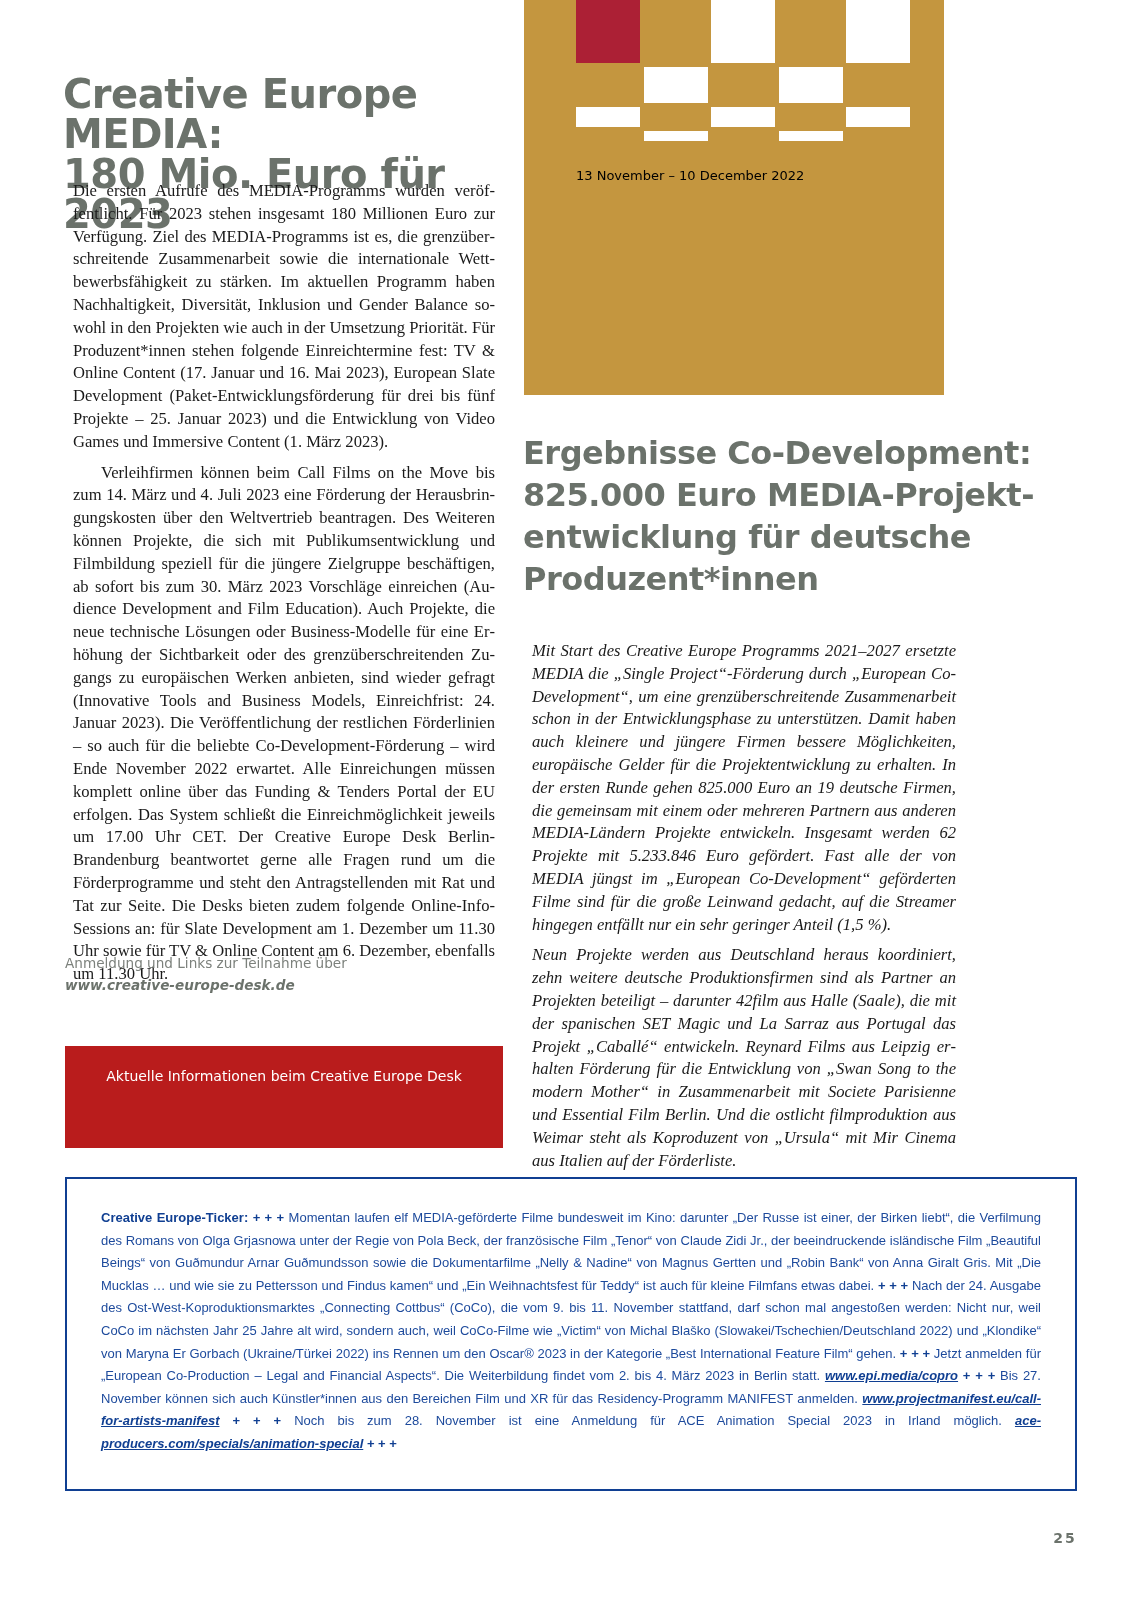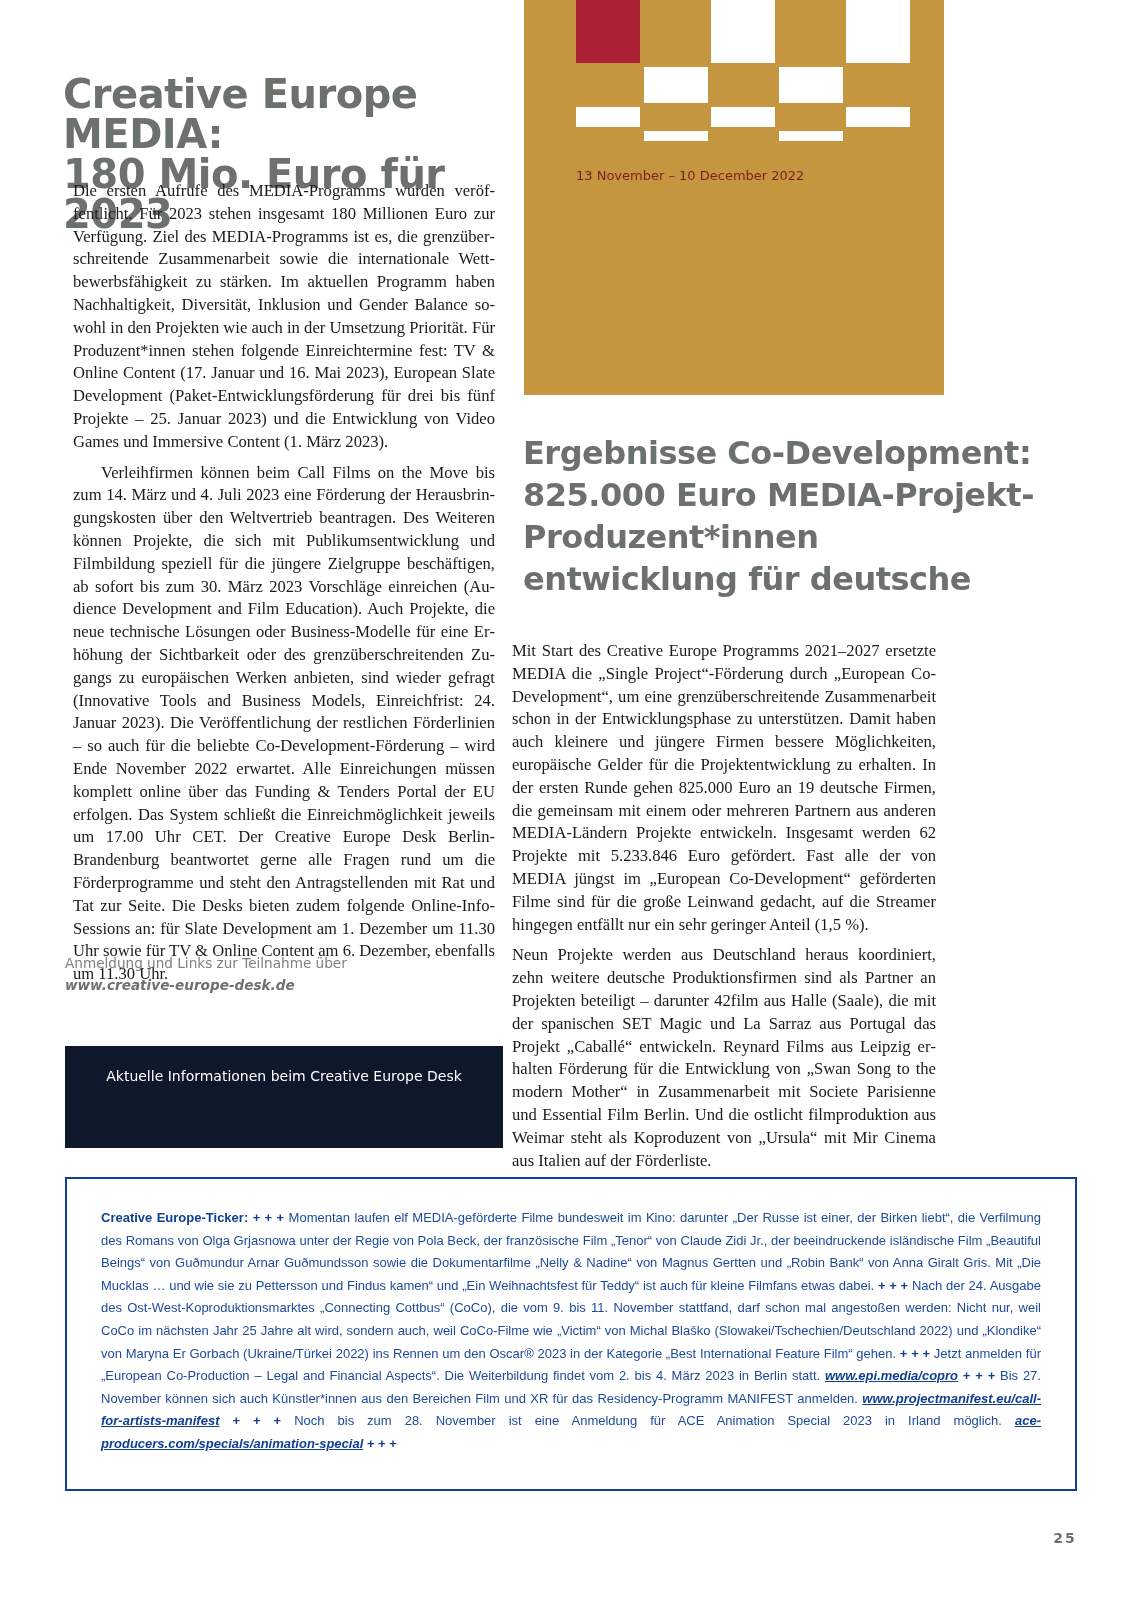--- a/index.html
+++ b/index.html
@@ -20,43 +20,43 @@
     font-family: "Liberation Serif", serif;
     color: #1a1a1a;
     font-size: 16.6px;
     line-height: 22.8px;
     text-align: justify;
     hyphens: manual;
   }
   .body-text p { margin: 8px; }
   .body-text p.indent { text-indent: 28px; }
   #left-body { left: 65px; top: 172px; width: 438px; }
-  #right-body { left: 504px; top: 632px; width: 440px; }
+  #right-body { left: 524px; top: 632px; width: 440px; font-style: italic; }
 
   .sans-note {
     font-family: "DejaVu Sans", sans-serif;
     font-size: 13.6px;
     line-height: 22px;
     color: #7c817c;
   }
   .sans-note .link { font-weight: bold; font-style: italic; color: #6b726b; }
   #note { left: 65px; top: 952px; width: 438px; }
 
   
   #poster { left: 524px; top: 0; width: 420px; height: 395px; background: #c4963f; overflow: hidden; }
   .blk { position: absolute; background: #ffffff; }
   .blk.red { background: #ac2035; }
-  #poster-date { left: 52px; top: 168px; font-family: "DejaVu Sans", sans-serif; font-size: 13px; color: #7f1d1d; white-space: nowrap; }
+  #poster-date { left: 52px; top: 168px; font-family: "DejaVu Sans", sans-serif; font-size: 13px; color: #000000; white-space: nowrap; }
   #poster-title { left: 50px; top: 186px; width: 370px; font-family: "DejaVu Sans", sans-serif; font-size: 52px; line-height: 56px; color: #ffffff; letter-spacing: 0px; }
   #poster-title div { white-space: nowrap; }
 
   
   #info-box {
     left: 65px; top: 1046px; width: 438px; height: 102px;
-    background: #0f172a; color: #ffffff;
+    background: #b91c1c; color: #ffffff;
     font-family: "DejaVu Sans", sans-serif; font-size: 14px; line-height: 20px;
     text-align: center; box-sizing: border-box; padding-top: 20px;
   }
   #info-box .link { font-weight: bold; font-style: italic; text-decoration: underline; color: #ffffff; }
 
   
   #ticker {
     left: 65px; top: 1177px; width: 1012px; height: 314px;
     border: 2.5px solid #103f92; box-sizing: border-box;
     padding: 16px 22px 0 22px;
@@ -107,22 +107,22 @@
 
   <div class="blk" style="left:120px; top:131px; width:64px; height:10px;"></div>
   <div class="blk" style="left:255px; top:131px; width:64px; height:10px;"></div>
 
   <div id="poster-date" class="abs">13 November – 10 December 2022</div>
 </div>
 
 <h2 id="h2" class="abs headline">
   <div>Ergebnisse Co-Development:</div>
   <div>825.000 Euro MEDIA-Projekt-</div>
+  <div>entwicklung für deutsche</div>
   <div>Produzent*innen</div>
-  <div>entwicklung für deutsche</div>
 </h2>
 
 <div id="right-body" class="abs body-text">
   <p>Mit Start des Creative Europe Programms 2021–2027 ersetzte MEDIA die „Single Project“-Förderung durch „European Co-Development“, um eine grenzüberschreitende Zusammenar­beit schon in der Entwicklungsphase zu unterstützen. Damit haben auch kleinere und jüngere Firmen bessere Möglichkei­ten, europäische Gelder für die Projektentwicklung zu erhal­ten. In der ersten Runde gehen 825.000 Euro an 19 deutsche Firmen, die gemeinsam mit einem oder mehreren Partnern aus anderen MEDIA-Ländern Projekte entwickeln. Insgesamt werden 62 Projekte mit 5.233.846 Euro gefördert. Fast alle der von MEDIA jüngst im „European Co-Development“ geförder­ten Filme sind für die große Leinwand gedacht, auf die Strea­mer hingegen entfällt nur ein sehr geringer Anteil (1,5 %).</p>
   <p>Neun Projekte werden aus Deutschland heraus koordiniert, zehn weitere deutsche Produktionsfirmen sind als Partner an Projekten beteiligt – darunter 42film aus Halle (Saale), die mit der spanischen SET Magic und La Sarraz aus Portugal das Projekt „Caballé“ entwickeln. Reynard Films aus Leipzig er­halten Förderung für die Entwicklung von „Swan Song to the modern Mother“ in Zusammenarbeit mit Societe Parisienne und Essential Film Berlin. Und die ostlicht filmproduktion aus Weimar steht als Koproduzent von „Ursula“ mit Mir Ci­nema aus Italien auf der Förderliste.</p>
 </div>
 
 <div id="info-box" class="abs">
   <div>Aktuelle Informationen beim Creative Europe Desk</div>
 </div>

